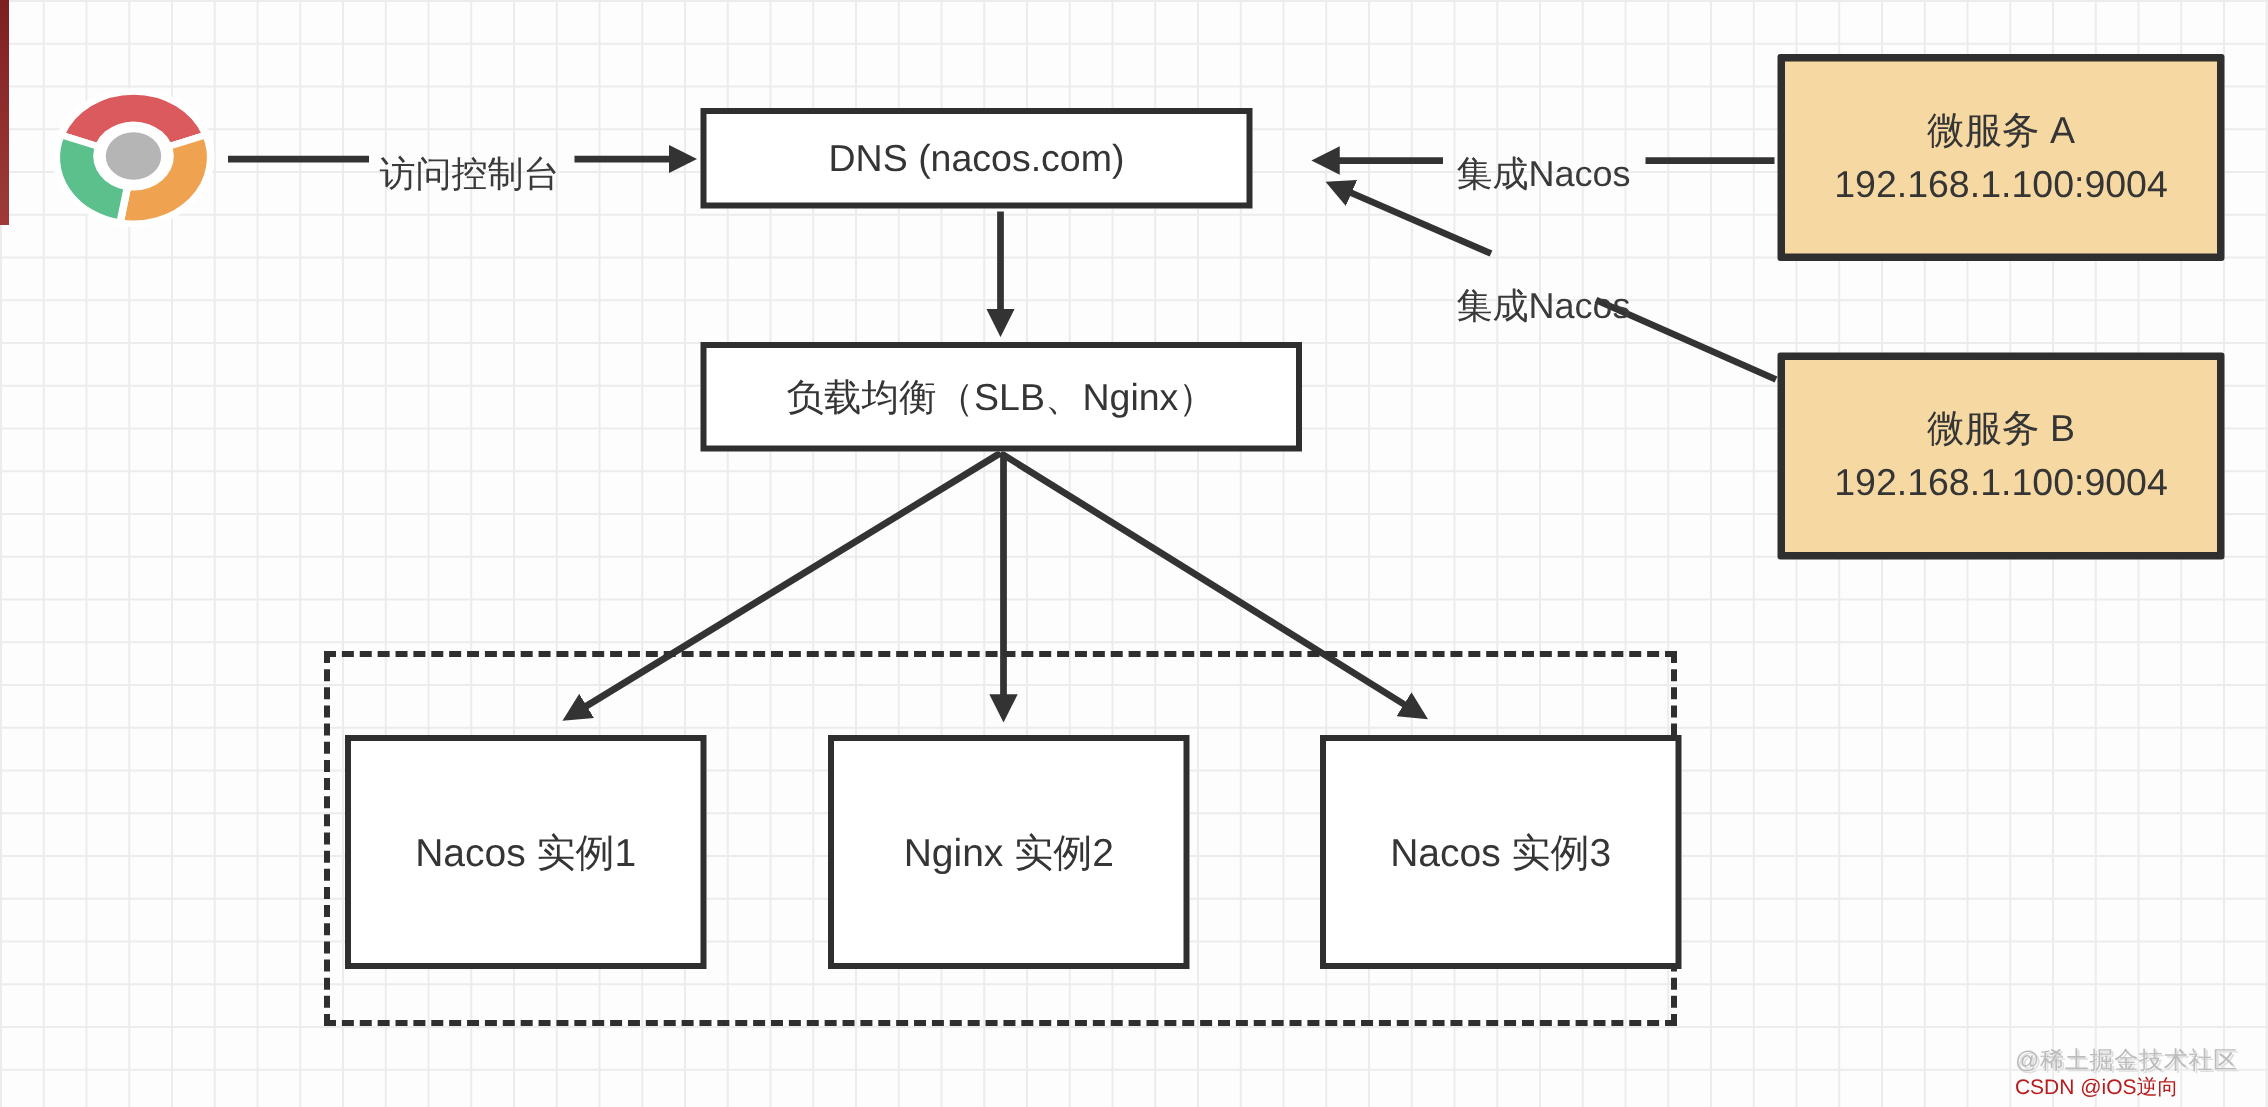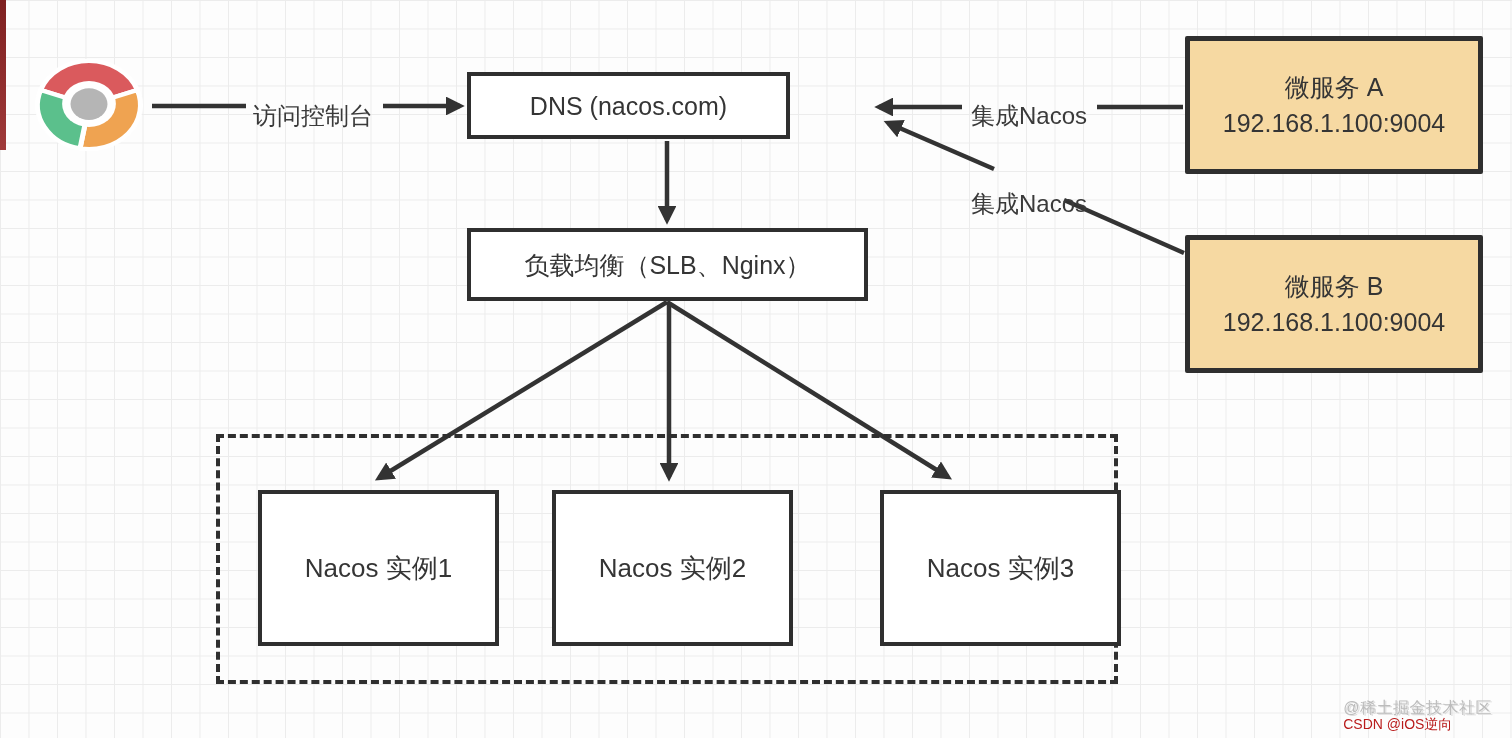--- a/index.html
+++ b/index.html
@@ -45,39 +45,39 @@
     background: #ffffff;
     border: 4px solid #2f2f2f;
     display: flex;
     flex-direction: column;
     align-items: center;
     justify-content: center;
     text-align: center;
     font-size: 25px;
     line-height: 36px;
   }
-  .node-dns       { left: 467px; top: 72px;  width: 323px; height: 67px; }
+  .node-dns       { left: 467px; top: 72px;  width: 368px; height: 67px; }
   .node-lb        { left: 467px; top: 228px; width: 401px; height: 73px; justify-content: center; }
   .node-service   {
     left: 1185px; width: 298px; height: 138px;
     background: #f6d9a2;
     border-width: 5px;
     border-radius: 2px;
   }
   .node-service-a { top: 36px; }
   .node-service-b { top: 210px; margin-top: 25px; }
   .cluster {
     position: absolute;
     left: 216px; top: 434px;
     width: 902px; height: 250px;
     box-sizing: border-box;
     border: 4px dashed #2f2f2f;
   }
   .node-instance  { top: 490px; width: 241px; height: 156px; font-size: 26px; }
-  .node-inst-1 { left: 258px; }
+  .node-inst-1 { left: 230px; }
   .node-inst-2 { left: 552px; }
   .node-inst-3 { left: 880px; }
 
   .edge-label {
     position: absolute;
     transform: translate(-50%, -50%);
     font-size: 24px;
     white-space: nowrap;
     color: #3a3a3a;
     margin-top: 10px;
@@ -164,21 +164,21 @@
   <span>微服务 B</span>
   <span>192.168.1.100:9004</span>
 </div>
 
 <div class="cluster"></div>
 
 <div class="node node-instance node-inst-1">
   <span>Nacos 实例1</span>
 </div>
 <div class="node node-instance node-inst-2">
-  <span>Nacos 实例2</span>
+  <span>Nginx 实例2</span>
 </div>
 <div class="node node-instance node-inst-3">
   <span>Nacos 实例3</span>
 </div>
 
 <div class="watermark">
   <div class="wm1">@稀土掘金技术社区</div>
   <div class="wm2">CSDN @iOS逆向</div>
 </div>
 

